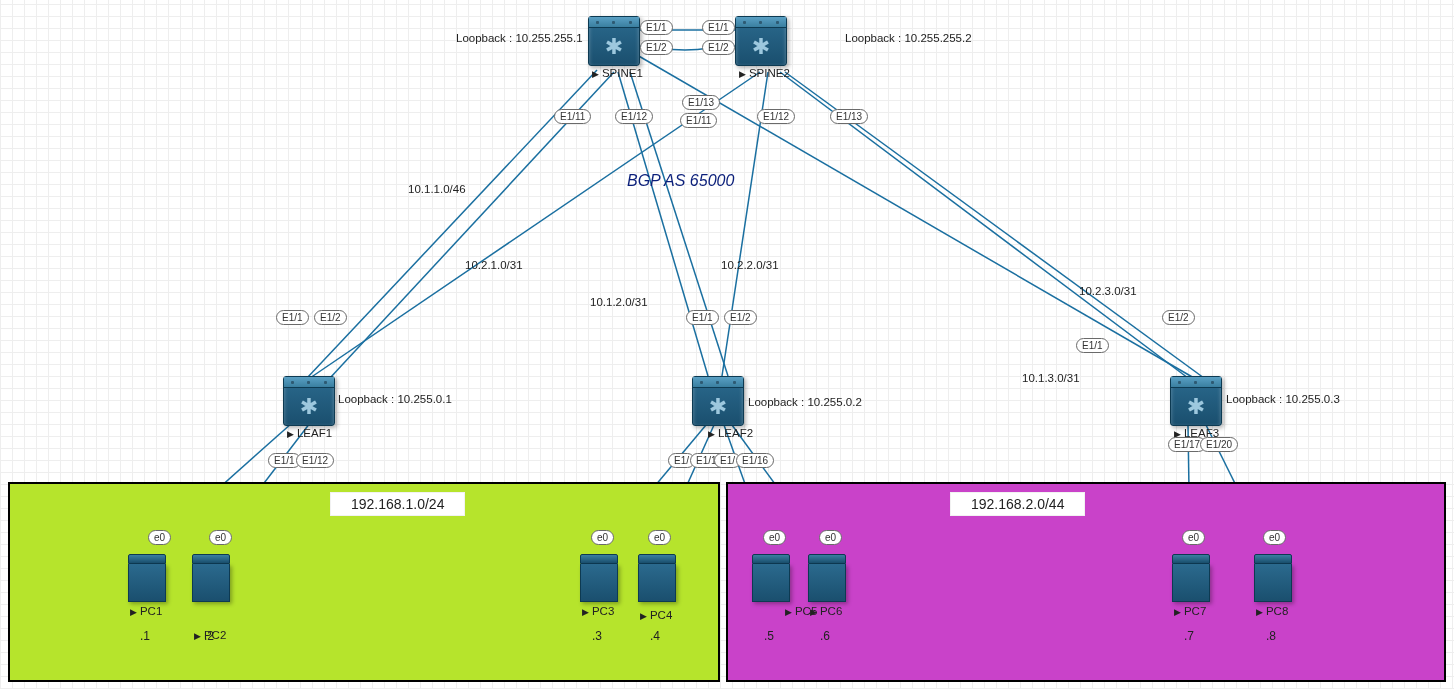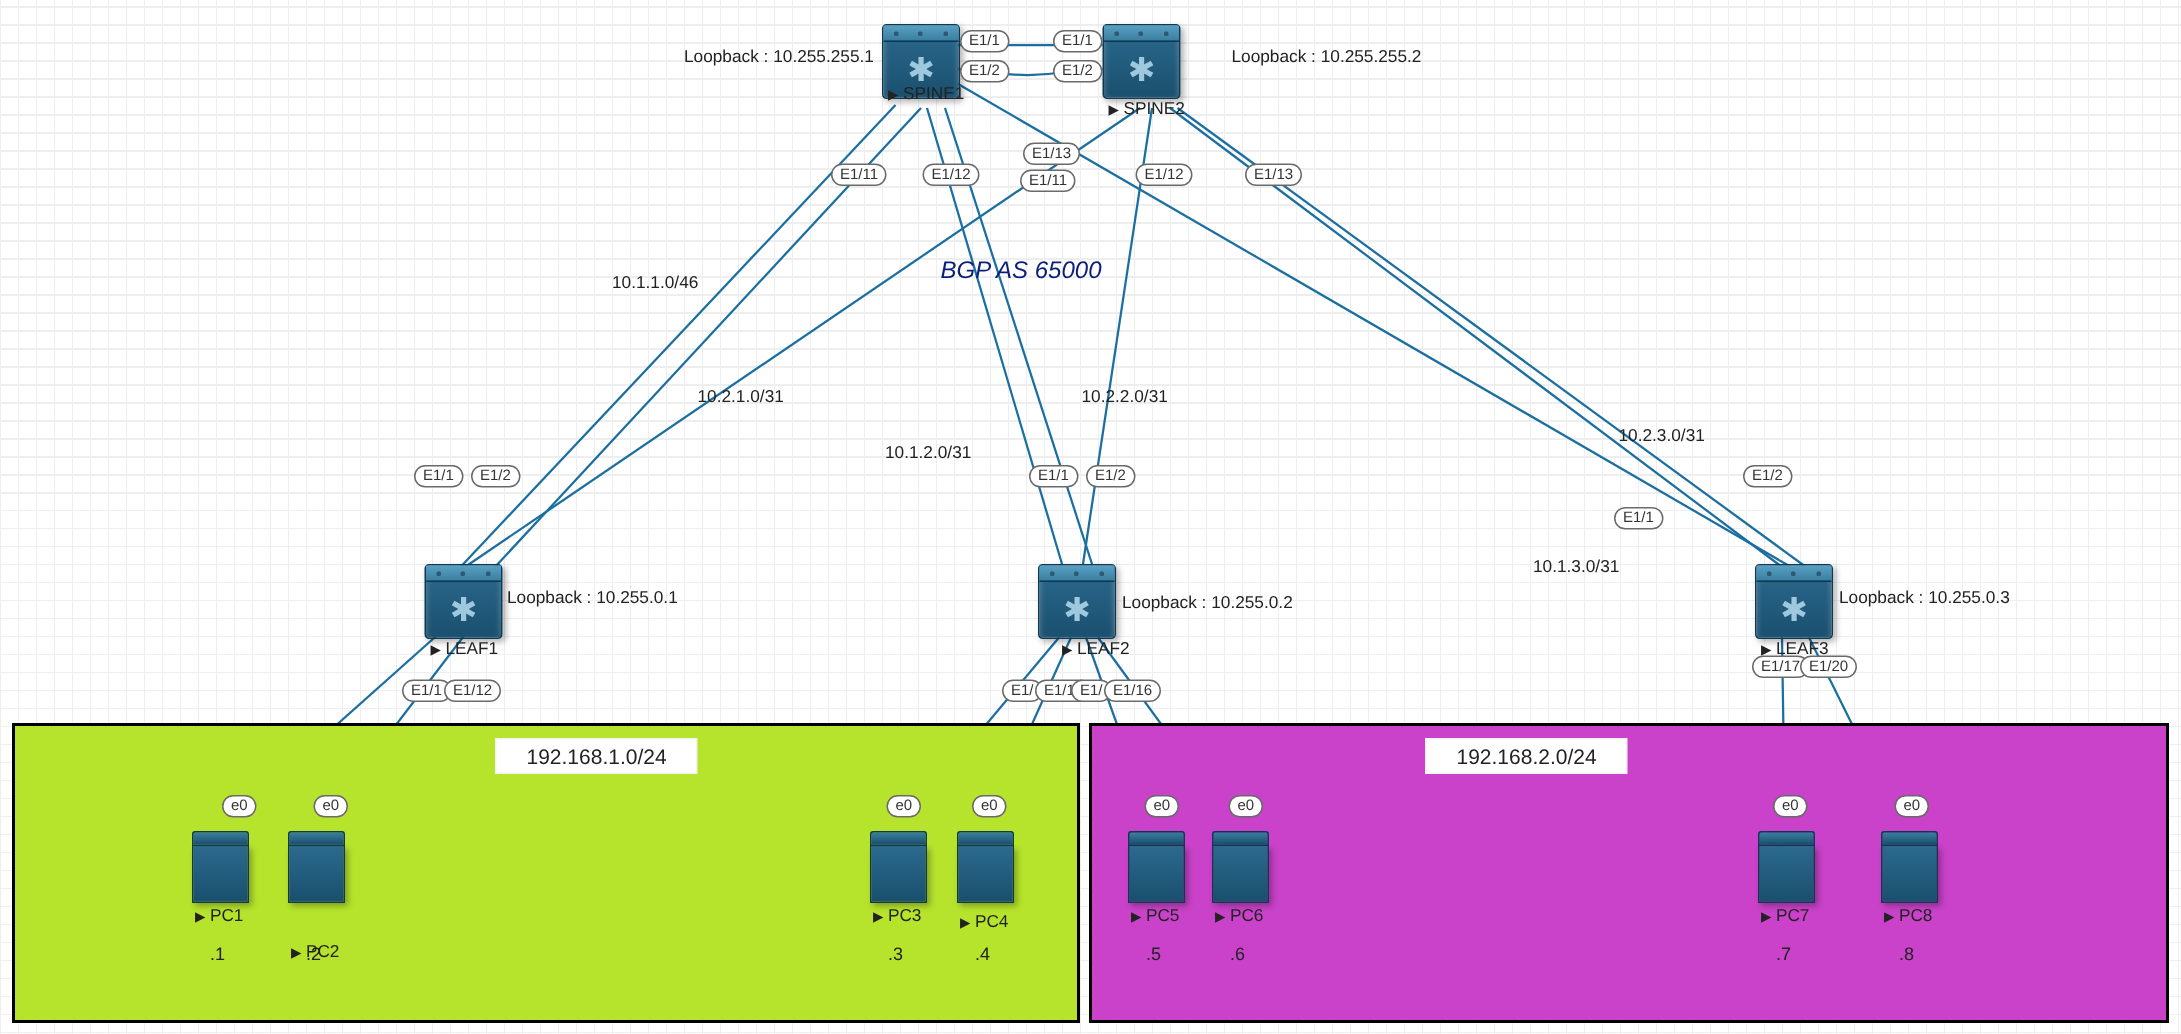--- a/index.html
+++ b/index.html
@@ -50,33 +50,33 @@
 </svg>
 
 <div class="device" style="left:588px;top:16px">
       <div class="device-top">
         <span></span>
         <span></span>
         <span></span>
       </div>
       <div class="device-icon">✱</div>
     </div>
-<div class="name-label" style="left:592px;top:57px">SPINE1</div>
+<div class="name-label" style="left:592px;top:67px">SPINE1</div>
 <div class="label" style="left:456px;top:32px">Loopback : 10.255.255.1</div>
 
 <div class="device" style="left:735px;top:16px">
       <div class="device-top">
         <span></span>
         <span></span>
         <span></span>
       </div>
       <div class="device-icon">✱</div>
     </div>
 <div class="name-label" style="left:739px;top:67px">SPINE2</div>
-<div class="label" style="left:821px;top:32px">Loopback : 10.255.255.2</div>
+<div class="label" style="left:845px;top:32px">Loopback : 10.255.255.2</div>
 
 <div class="device" style="left:283px;top:376px">
       <div class="device-top">
         <span></span>
         <span></span>
         <span></span>
       </div>
       <div class="device-icon">✱</div>
     </div>
 <div class="name-label" style="left:287px;top:427px">LEAF1</div>
@@ -128,21 +128,21 @@
 <div class="label" style="left:590px;top:296px">10.1.2.0/31</div>
 <div class="label" style="left:721px;top:259px">10.2.2.0/31</div>
 <div class="label" style="left:1022px;top:372px">10.1.3.0/31</div>
 <div class="label" style="left:1079px;top:285px">10.2.3.0/31</div>
 
 <div class="bgp" style="left:627px;top:172px">BGP AS 65000</div>
 
 <div class="zone" style="left:8px;top:482px;width:712px;height:200px;background:#b6e42c"></div>
 <div class="zone" style="left:726px;top:482px;width:720px;height:200px;background:#c942c9"></div>
 <div class="zone-label" style="left:330px;top:492px">192.168.1.0/24</div>
-<div class="zone-label" style="left:950px;top:492px">192.168.2.0/24</div>
+<div class="zone-label" style="left:950px;top:492px">192.168.2.0/44</div>
 
 <div class="iface" style="left:268px;top:453px">E1/1</div>
 <div class="iface" style="left:296px;top:453px">E1/12</div>
 <div class="iface" style="left:668px;top:453px">E1/</div>
 <div class="iface" style="left:690px;top:453px">E1/14</div>
 <div class="iface" style="left:714px;top:453px">E1/</div>
 <div class="iface" style="left:736px;top:453px">E1/16</div>
 <div class="iface" style="left:1168px;top:437px">E1/17</div>
 <div class="iface" style="left:1200px;top:437px">E1/20</div>
 
@@ -185,21 +185,21 @@
 <div class="iface" style="left:648px;top:530px">e0</div>
 <div class="iface" style="left:763px;top:530px">e0</div>
 <div class="iface" style="left:819px;top:530px">e0</div>
 <div class="iface" style="left:1182px;top:530px">e0</div>
 <div class="iface" style="left:1263px;top:530px">e0</div>
 
 <div class="name-label" style="left:130px;top:605px">PC1</div>
 <div class="name-label" style="left:194px;top:629px">PC2</div>
 <div class="name-label" style="left:582px;top:605px">PC3</div>
 <div class="name-label" style="left:640px;top:609px">PC4</div>
-<div class="name-label" style="left:754px;top:605px">PC5</div>
+<div class="name-label" style="left:785px;top:605px">PC5</div>
 <div class="name-label" style="left:810px;top:605px">PC6</div>
 <div class="name-label" style="left:1174px;top:605px">PC7</div>
 <div class="name-label" style="left:1256px;top:605px">PC8</div>
 
 <div class="host" style="left:140px;top:629px">.1</div>
 <div class="host" style="left:204px;top:629px">.2</div>
 <div class="host" style="left:592px;top:629px">.3</div>
 <div class="host" style="left:650px;top:629px">.4</div>
 <div class="host" style="left:764px;top:629px">.5</div>
 <div class="host" style="left:820px;top:629px">.6</div>

